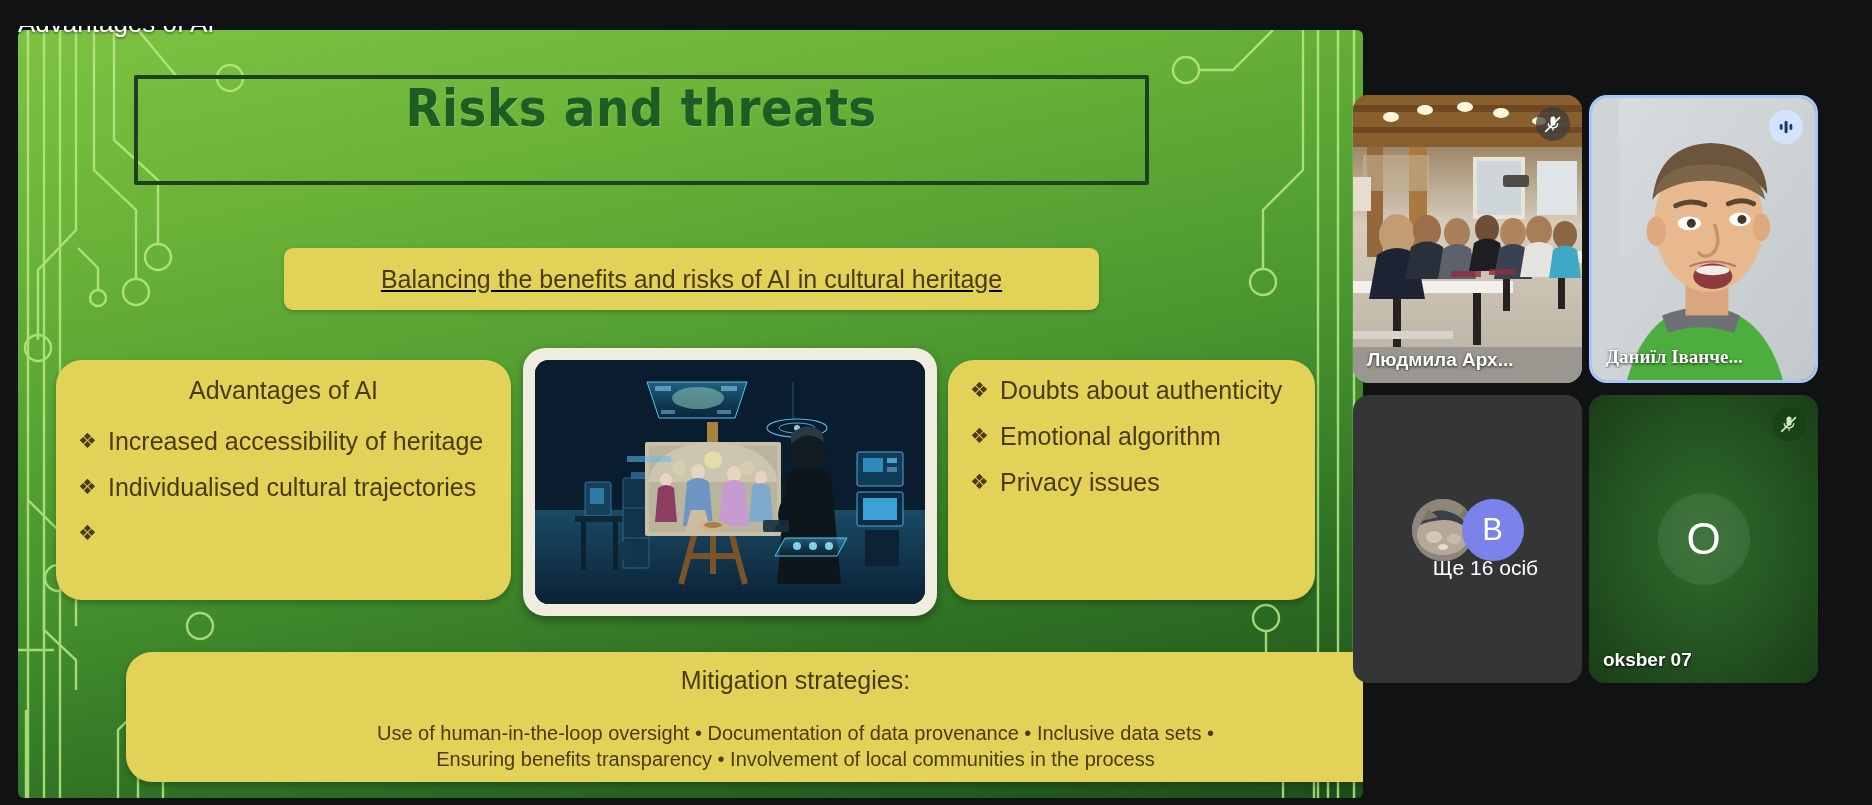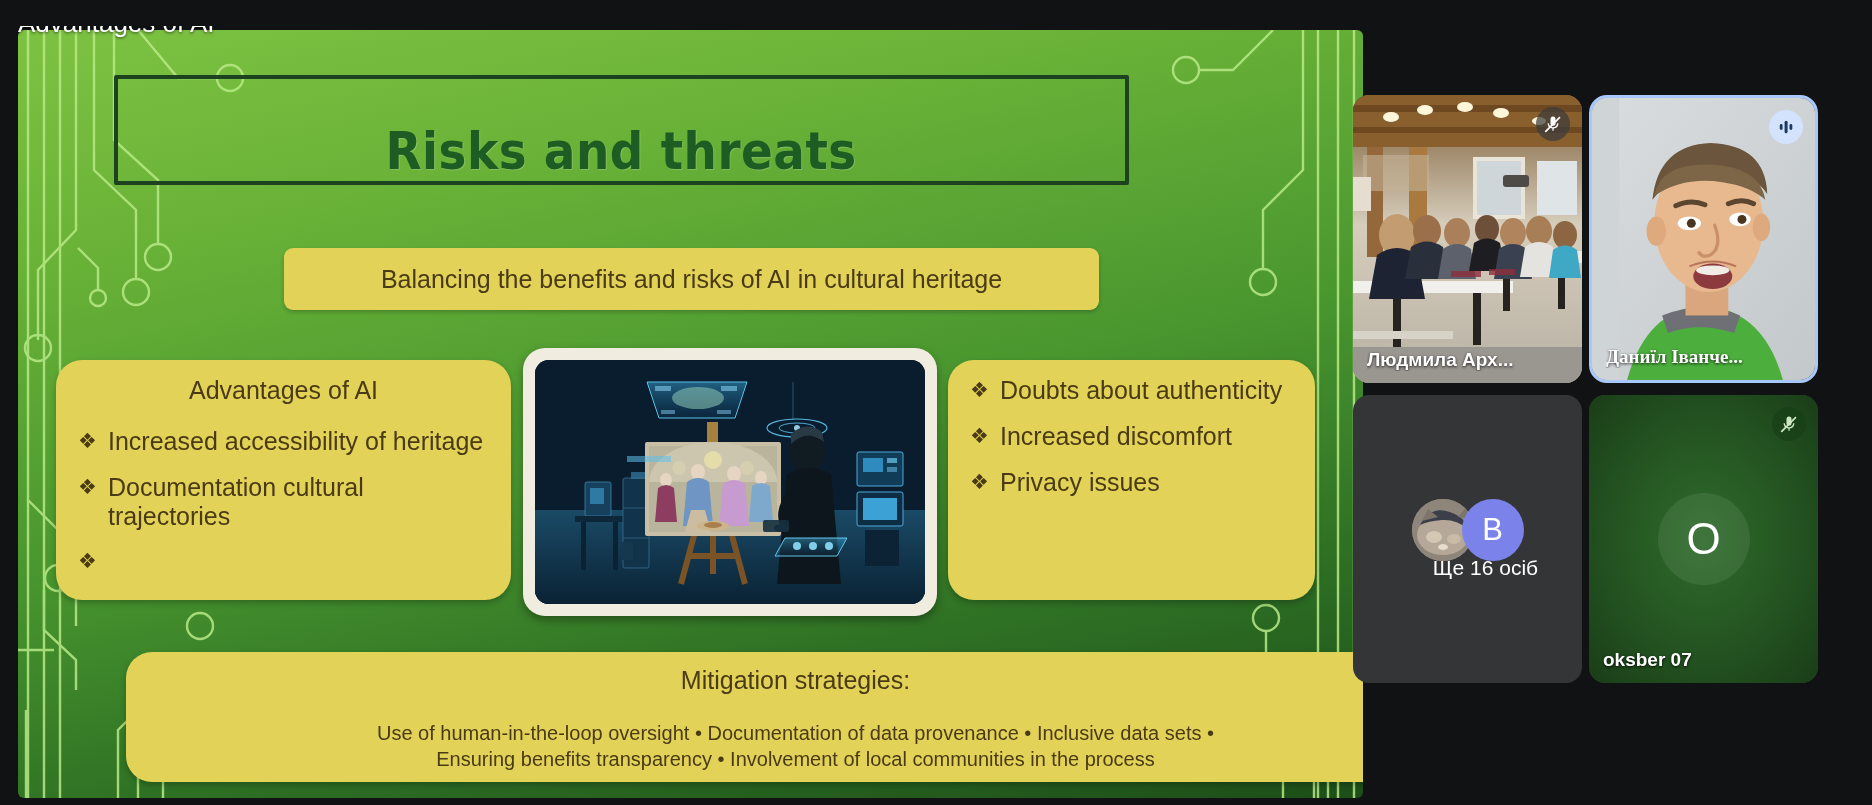--- a/index.html
+++ b/index.html
@@ -29,45 +29,46 @@
     position: absolute; inset: 0;
   }
 
   
   .circuits { position: absolute; inset: 0; pointer-events: none; }
   .circuits svg { display: block; width: 100%; height: 100%; }
 
   
   .slide-title-frame {
     position: absolute;
-    left: 96px; top: 45px;
+    left: 116px; top: 45px;
     width: 1015px; height: 110px;
     border: 4px solid #1d4220;
     border-radius: 2px;
-    display: flex; align-items: flex-end; justify-content: center;
+    display: flex; align-items: flex-start; justify-content: center;
   }
   .slide-title-text {
     font-family: "DejaVu Sans", sans-serif;
     font-weight: bold;
     font-size: 51px;
     letter-spacing: 0.5px;
     color: #1d5c22;
     text-shadow: 1px 1px 0 rgba(255,255,255,0.18);
     transform: scaleX(0.92);
   }
 
   
   .subtitle-banner {
     position: absolute;
     left: 266px; top: 218px;
     width: 815px; height: 62px;
     background: #e2d257;
     border-radius: 9px;
     display: flex; align-items: center; justify-content: center;
     box-shadow: 0 2px 4px rgba(0,0,0,0.22);
+    text-decoration: underline;
   }
   .subtitle-banner span {
     font-size: 25px;
     color: #4a3a15;
   }
 
   
   .card {
     position: absolute;
     background: #e2d257;
@@ -315,21 +316,21 @@
 
       <div class="card" id="card-advantages">
         <div class="card-heading">Advantages of AI</div>
         <ul class="bullets">
           <li>
             <span class="bullet-glyph">❖</span>
             <span>Increased accessibility of heritage</span>
           </li>
           <li>
             <span class="bullet-glyph">❖</span>
-            <span>Documentation cultural trajectories</span>
+            <span>Individualised cultural trajectories</span>
           </li>
           <li>
             <span class="bullet-glyph">❖</span>
           </li>
         </ul>
       </div>
 
       <div class="picture-frame">
         <div class="picture-inner">
           <svg class="pic-svg" viewBox="0 0 390 244" xmlns="http://www.w3.org/2000/svg">
@@ -438,21 +439,21 @@
       </div>
 
       <div class="card" id="card-risks">
         <ul class="bullets">
           <li>
             <span class="bullet-glyph">❖</span>
             <span>Doubts about authenticity</span>
           </li>
           <li>
             <span class="bullet-glyph">❖</span>
-            <span>Increased discomfort</span>
+            <span>Emotional algorithm</span>
           </li>
           <li>
             <span class="bullet-glyph">❖</span>
             <span>Privacy issues</span>
           </li>
         </ul>
       </div>
 
       <div class="card" id="card-mitigation">
         <div class="card-heading">Mitigation strategies:</div>

